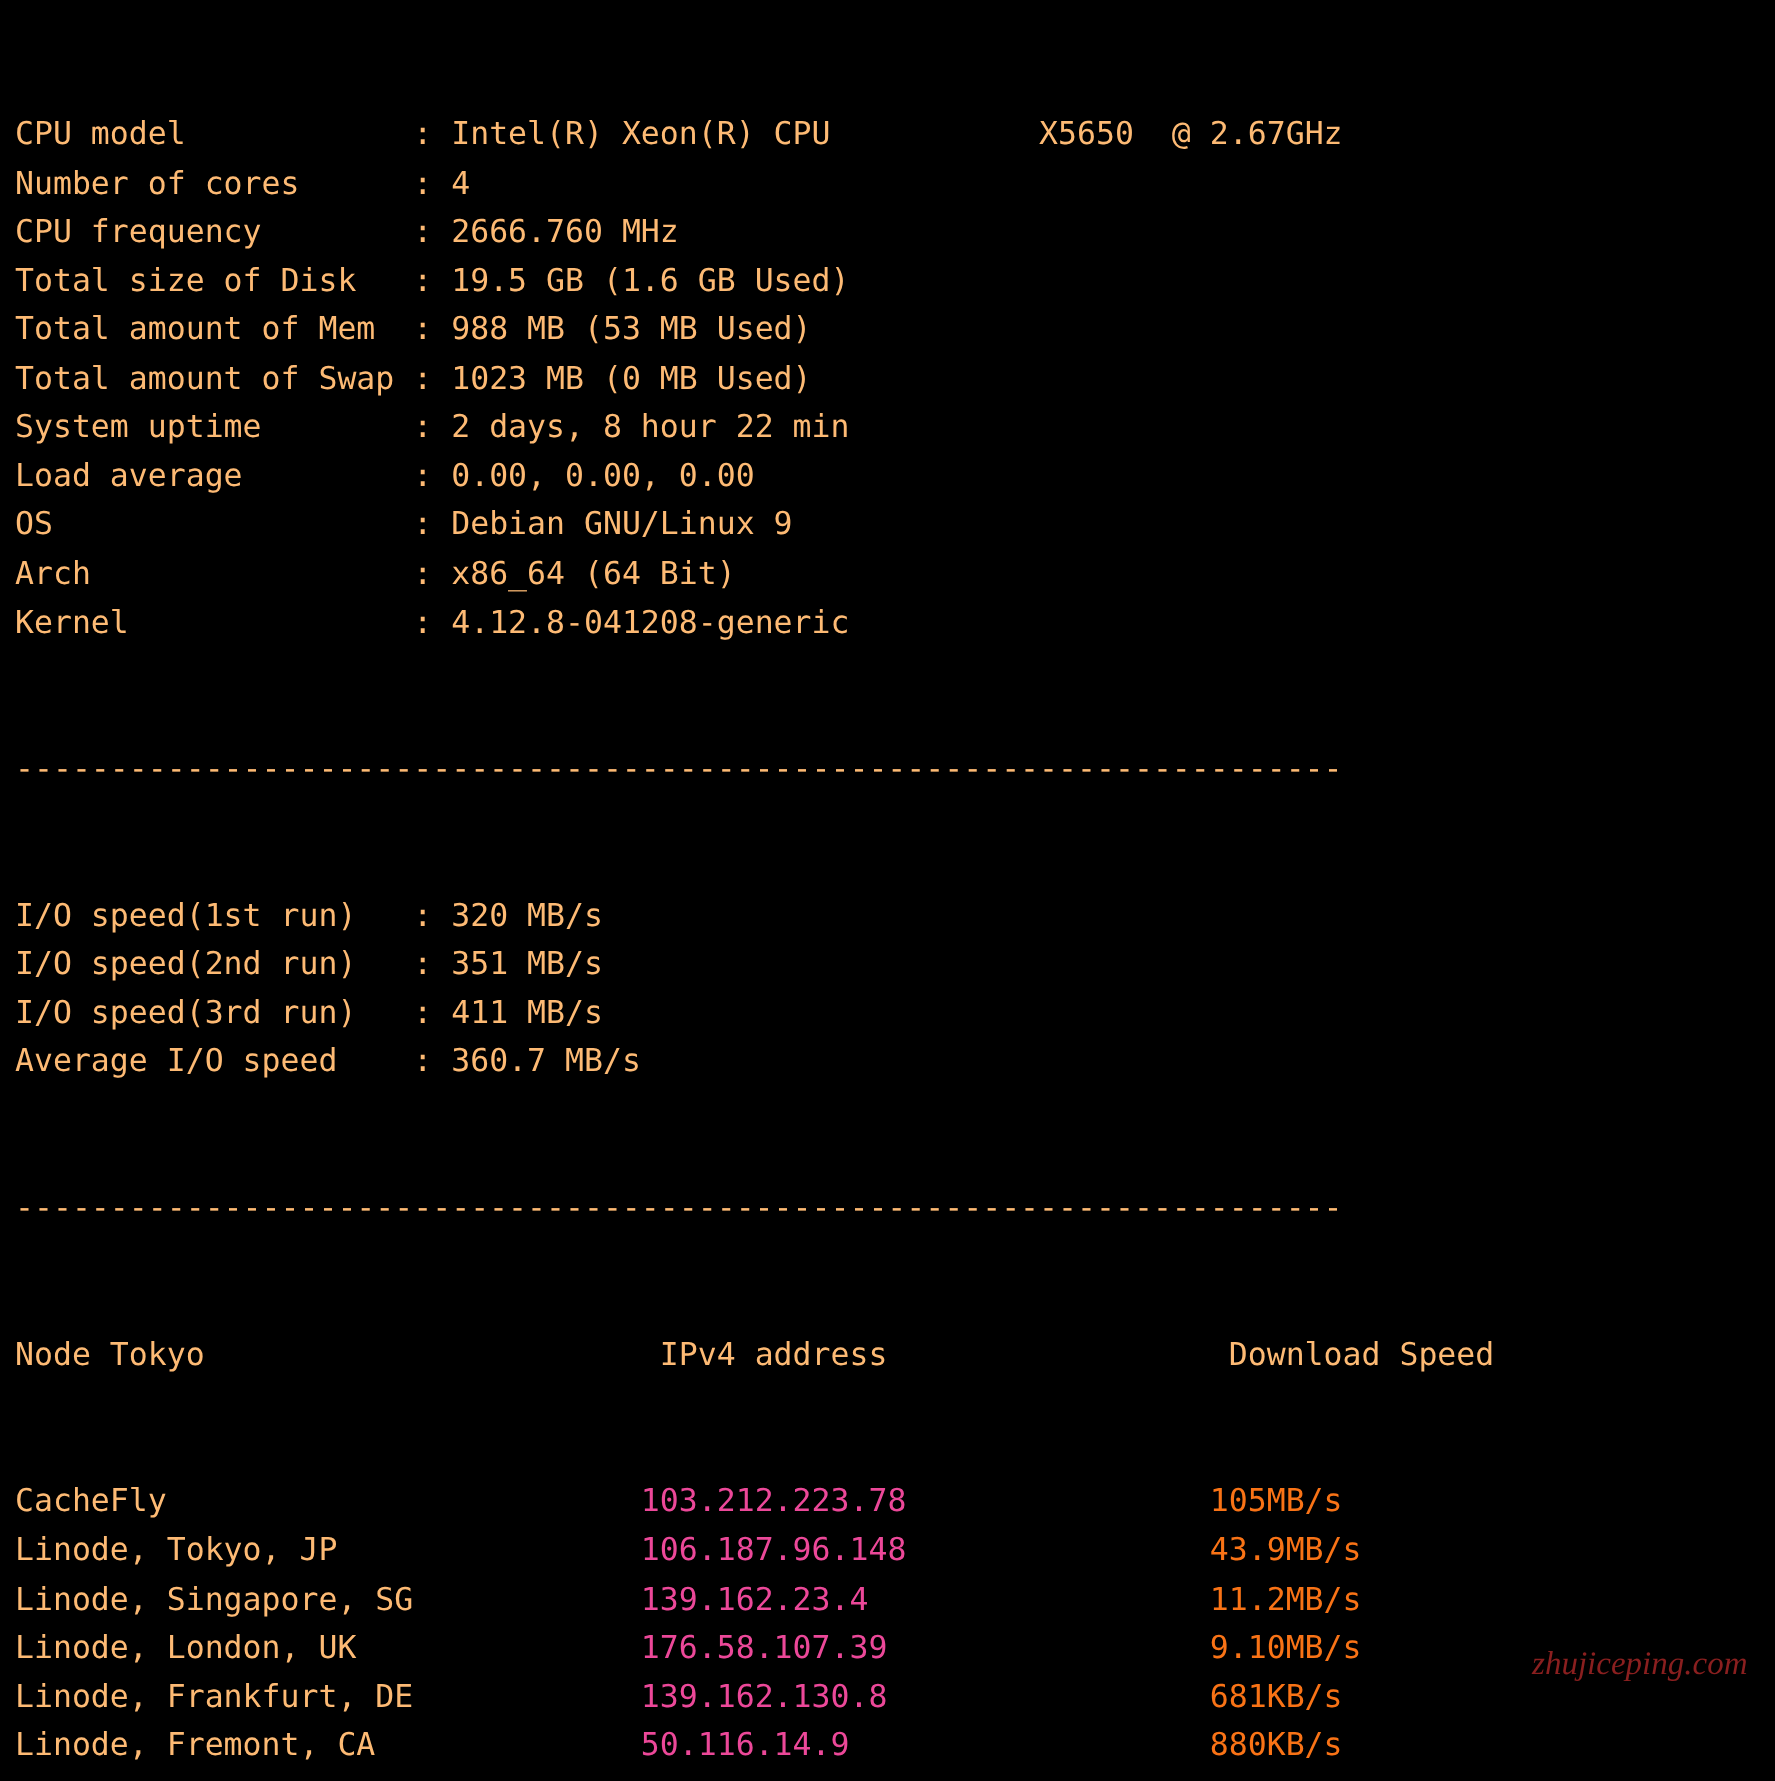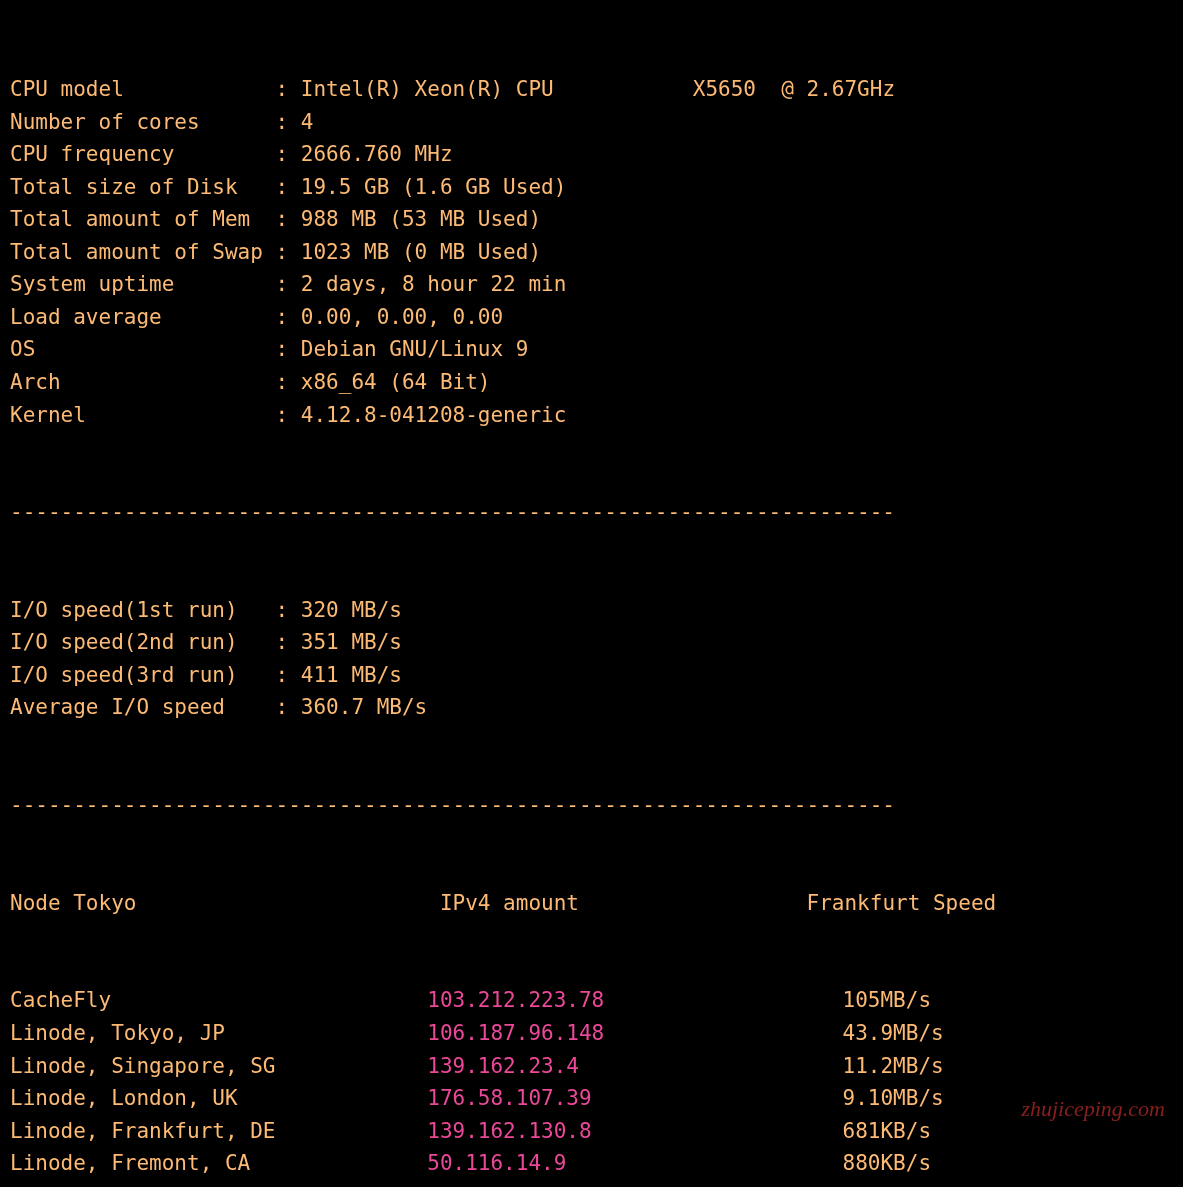--- a/index.html
+++ b/index.html
@@ -13,38 +13,38 @@
     width: 1183px;
   }
   .term {
     padding: 8px 10px;
     white-space: pre;
   }
   .row { display: block; white-space: pre; }
   .white { color: #fdba74; }
   .yellow { color: #fdba74; }
   .green  { color: #ec4899; }
-  .red    { color: #fdba74; margin-left: 36px; }
+  .red    { color: #f97316; }
   .watermark {
     position: absolute;
     right: 18px;
     top: 1092px;
     color: #8a1f1f;
     font-family: "Brush Script MT", cursive;
     font-style: italic;
     font-size: 22px;
   }
 </style>
 </head>
 <body>
 
 <div class="term">
   <div id="sysinfo-block"><div class="row white"><span>CPU model           </span><span> : </span><span>Intel(R) Xeon(R) CPU           X5650  @ 2.67GHz</span></div><div class="row white"><span>Number of cores     </span><span> : </span><span>4</span></div><div class="row white"><span>CPU frequency       </span><span> : </span><span>2666.760 MHz</span></div><div class="row white"><span>Total size of Disk  </span><span> : </span><span>19.5 GB (1.6 GB Used)</span></div><div class="row white"><span>Total amount of Mem </span><span> : </span><span>988 MB (53 MB Used)</span></div><div class="row white"><span>Total amount of Swap</span><span> : </span><span>1023 MB (0 MB Used)</span></div><div class="row white"><span>System uptime       </span><span> : </span><span>2 days, 8 hour 22 min</span></div><div class="row white"><span>Load average        </span><span> : </span><span>0.00, 0.00, 0.00</span></div><div class="row white"><span>OS                  </span><span> : </span><span>Debian GNU/Linux 9</span></div><div class="row white"><span>Arch                </span><span> : </span><span>x86_64 (64 Bit)</span></div><div class="row white"><span>Kernel              </span><span> : </span><span>4.12.8-041208-generic</span></div></div>
   <div class="row white divider">----------------------------------------------------------------------</div>
   <div id="io-block"><div class="row white"><span>I/O speed(1st run)  </span><span> : </span><span>320 MB/s</span></div><div class="row white"><span>I/O speed(2nd run)  </span><span> : </span><span>351 MB/s</span></div><div class="row white"><span>I/O speed(3rd run)  </span><span> : </span><span>411 MB/s</span></div><div class="row white"><span>Average I/O speed   </span><span> : </span><span>360.7 MB/s</span></div></div>
   <div class="row white divider">----------------------------------------------------------------------</div>
-  <div id="net-header" class="row white"><span>Node Tokyo                        </span><span>IPv4 amount                  </span><span>Frankfurt Speed</span></div>
+  <div id="net-header" class="row white"><span>Node Tokyo                        </span><span>IPv4 address                  </span><span>Download Speed</span></div>
   <div id="net-block"><div class="row"><span class="yellow">CacheFly                         </span><span class="green">103.212.223.78                </span><span class="red">105MB/s</span></div><div class="row"><span class="yellow">Linode, Tokyo, JP                </span><span class="green">106.187.96.148                </span><span class="red">43.9MB/s</span></div><div class="row"><span class="yellow">Linode, Singapore, SG            </span><span class="green">139.162.23.4                  </span><span class="red">11.2MB/s</span></div><div class="row"><span class="yellow">Linode, London, UK               </span><span class="green">176.58.107.39                 </span><span class="red">9.10MB/s</span></div><div class="row"><span class="yellow">Linode, Frankfurt, DE            </span><span class="green">139.162.130.8                 </span><span class="red">681KB/s</span></div><div class="row"><span class="yellow">Linode, Fremont, CA              </span><span class="green">50.116.14.9                   </span><span class="red">880KB/s</span></div><div class="row"><span class="yellow">Softlayer, Dallas, TX            </span><span class="green">173.192.68.18                 </span><span class="red">8.41MB/s</span></div></div>
   
   
 </div>
 
 <div class="watermark">zhujiceping.com</div>
 
 </body></html>

